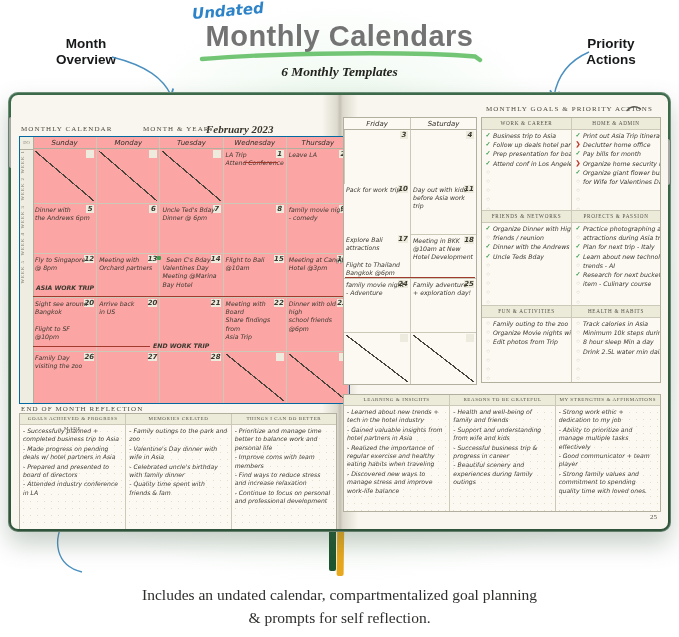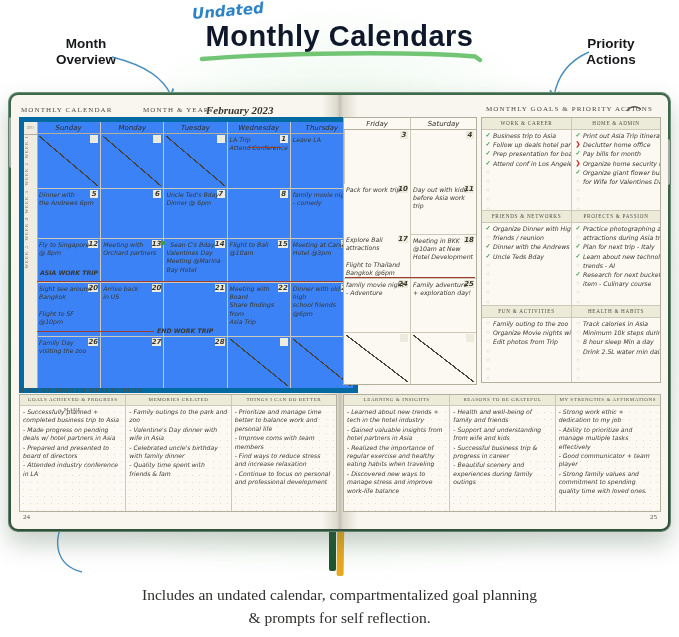--- a/index.html
+++ b/index.html
@@ -7,21 +7,21 @@
     font-family:"Liberation Sans",sans-serif;}
   .glow1{position:absolute;left:50%;top:330px;width:720px;height:520px;transform:translate(-50%,-50%);
     background:radial-gradient(closest-side,rgba(186,226,190,.45),rgba(186,226,190,0));}
   .glow2{position:absolute;left:50%;top:120px;width:420px;height:240px;transform:translate(-50%,-50%);
     background:radial-gradient(closest-side,rgba(200,235,204,.35),rgba(200,235,204,0));}
 
   
   .undated{position:absolute;left:192px;top:2px;transform:rotate(-5deg);
     font:italic 700 15px "DejaVu Sans",sans-serif;color:#2d83c8;}
   .main-title{position:absolute;left:0;right:0;top:20px;text-align:center;
-    font:700 29px "Liberation Sans",sans-serif;letter-spacing:.5px;color:#0f172a;}
+    font:700 29px "Liberation Sans",sans-serif;letter-spacing:.5px;color:#737373;}
   .swoosh{position:absolute;left:198px;top:50px;}
   .subtitle{position:absolute;left:0;right:0;top:64px;text-align:center;
     font:italic 600 13.5px "Liberation Serif",serif;color:#23231f;}
   .callout{position:absolute;font:700 13.5px "Liberation Sans",sans-serif;color:#17181a;
     white-space:pre-line;text-align:center;line-height:1.18;}
   .co-left{left:36px;top:36px;width:100px;}
   .co-right{left:566px;top:36px;width:90px;}
   .co-bottom{left:68px;top:555px;width:160px;text-align:left;}
   .arrows{position:absolute;left:0;top:0;pointer-events:none;}
 
@@ -34,35 +34,35 @@
   .spine{position:absolute;left:50%;top:0;bottom:0;width:36px;margin-left:-18px;
     background:linear-gradient(90deg,rgba(125,115,90,0),rgba(125,115,90,.22) 42%,rgba(96,88,66,.34) 50%,rgba(125,115,90,.22) 58%,rgba(125,115,90,0));}
   .band{position:absolute;background:#a7a7a4;border-radius:2px;box-shadow:0 0 2px rgba(0,0,0,.25);}
   .band-left{left:1px;top:25px;width:8px;height:51px;}
   .band-right{right:1px;top:47px;width:8px;height:46px;}
   .ribbon{position:absolute;border-radius:0 0 2px 2px;}
   .ribbon-green{left:329px;top:515px;width:7px;height:56px;background:#1e5631;}
   .ribbon-gold{left:337px;top:515px;width:7px;height:61px;background:#e8a81e;transform:rotate(.8deg);}
 
   .page{position:absolute;top:6px;width:318px;height:424px;}
-  .page-l{left:8px;}
+  .page-l{left:8px;margin-top:19px;}
   .page-r{left:332px;}
 
   
   .ptitle{font-family:"Liberation Serif",serif;font-size:7px;letter-spacing:1.1px;color:#4f4c40;}
   .hand{font-family:"DejaVu Sans",sans-serif;font-style:italic;color:#3a382e;}
 
   .lp-header{position:absolute;left:2px;top:3px;width:314px;height:12px;}
   .lp-title{position:absolute;left:0;top:2px;}
   .my-label{position:absolute;left:122px;top:2px;}
   .my-value{position:absolute;left:185px;top:0;font-size:11px;font-weight:700;font-family:Liberation Serif, serif;}
   .rp-title{position:absolute;left:135px;top:4px;width:183px;text-align:center;}
 
   
-  .cal{position:absolute;left:0;top:16px;width:316px;border:5px solid #0369a1;background:#3b82f6;
+  .cal{position:absolute;left:0;top:16px;width:316px;border:1px solid #0369a1;background:#fca5a5;
     display:grid;grid-template-columns:repeat(5,1fr);grid-template-rows:12px 54px 50px 44px 54px 52px;
     padding-left:13px;}
   .cal-r{position:absolute;left:0;top:16px;width:132px;border:1px solid #b3af9e;background:#fbf9f2;
     display:grid;grid-template-columns:repeat(2,1fr);grid-template-rows:12px 54px 50px 44px 54px 52px;}
   .heads,.cells{display:contents;}
   .dh{border-left:1px solid #cdc9b8;border-bottom:1px solid #b3af9e;text-align:center;
     font-size:7px;line-height:12px;color:#2f2d26;overflow:hidden;}
   .heads > div:nth-of-type(1){border-left:none;}
   .cell{position:relative;border-left:1px solid #cdc9b8;border-top:1px solid #cdc9b8;overflow:hidden;
     background-image:radial-gradient(circle,#ddd9c6 .5px,transparent .7px);background-size:6px 6px;}
@@ -136,20 +136,21 @@
 
 <div class="canvas">
   <div class="glow1"></div>
   <div class="glow2"></div>
 
   <div class="undated">Undated</div>
   <div class="main-title">Monthly Calendars</div>
   <svg class="swoosh" width="290" height="14" viewBox="0 0 290 14">
     <path d="M4,9 C 80,2.5 215,1.5 277,6.5 l 5,3.5" fill="none" stroke="#6cc26f" stroke-width="4.4" stroke-linecap="round" opacity=".95"></path>
   </svg>
+  <div class="subtitle">6 Monthly Templates</div>
 
   <div class="callout co-left">Month
 Overview</div>
   <div class="callout co-right">Priority
 Actions</div>
 
   <svg class="arrows" width="679" height="637" viewBox="0 0 679 637">
     <defs>
       <marker id="ah" markerWidth="9" markerHeight="9" refX="4.5" refY="4.5" orient="auto">
         <path d="M1,1 L4.8,4.5 L1,8" fill="none" stroke="#4a90c0" stroke-width="1.3"></path>

